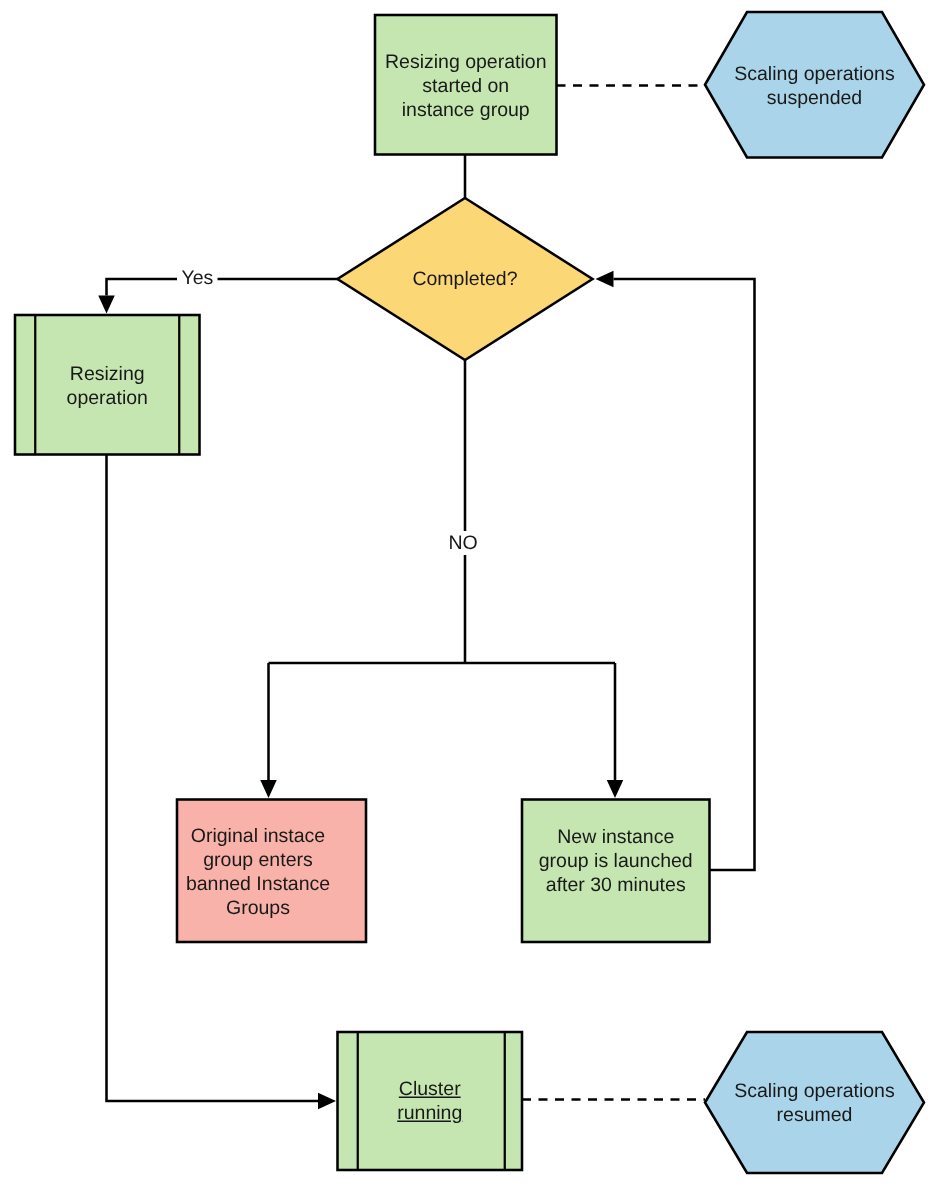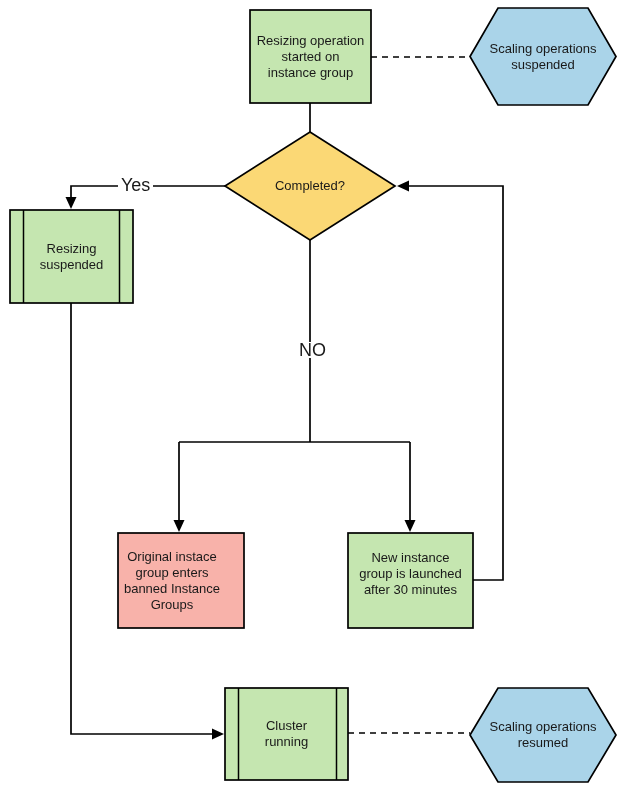--- a/index.html
+++ b/index.html
@@ -53,21 +53,21 @@
     text-align: center;
     white-space: pre-line;
     font-size: 13px;
     line-height: 16px;
     color: var(--text, #191919);
     pointer-events: none;
   }
   .edge-label {
     position: absolute;
     background: #ffffff;
-    font-size: 18px;
+    font-size: 13px;
     line-height: 16px;
     color: var(--text, #191919);
     text-align: center;
     padding: 0 3px;
   }
 </style>
 </head>
 <body>
 
 <div class="canvas">
@@ -120,34 +120,34 @@
   <div class="node-label" style="left:250px; top:10px;  width:121px; height:93px;">Resizing operation
 started on
 instance group</div>
 
   <div class="node-label" style="left:470px; top:8px;   width:146px; height:97px;">Scaling operations
 suspended</div>
 
   <div class="node-label" style="left:225px; top:132px; width:170px; height:108px;text-align:center;">Completed?</div>
 
   <div class="node-label" style="left:10px;  top:210px; width:123px; height:93px;">Resizing
-suspended</div>
+operation</div>
 
   <div class="node-label" style="left:118px; top:533px; width:108px; height:95px;">Original instace
 group enters
 banned Instance
 Groups</div>
 
   <div class="node-label" style="left:348px; top:533px; width:125px; height:81px;">New instance
 group is launched
 after 30 minutes</div>
 
-  <div class="node-label" style="left:225px; top:688px; width:123px; height:92px;">Cluster
+  <div class="node-label" style="left:225px; top:688px; width:123px; height:92px;text-decoration:underline;">Cluster
 running</div>
 
   <div class="node-label" style="left:470px; top:688px; width:146px; height:94px;">Scaling operations
 resumed</div>
 
   <div class="edge-label" style="left:118px; top:177px;">Yes</div>
 
-  <div class="edge-label" style="left:296px; top:342px;">NO</div>
+  <div class="edge-label" style="left:296px; top:354px;">NO</div>
 
 </div>
 
 </body></html>

